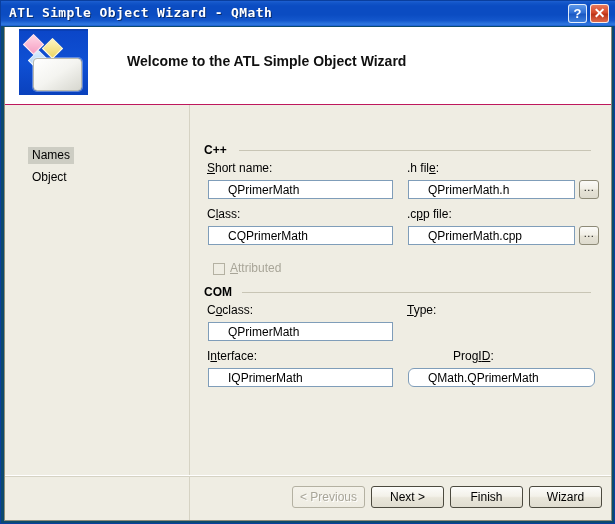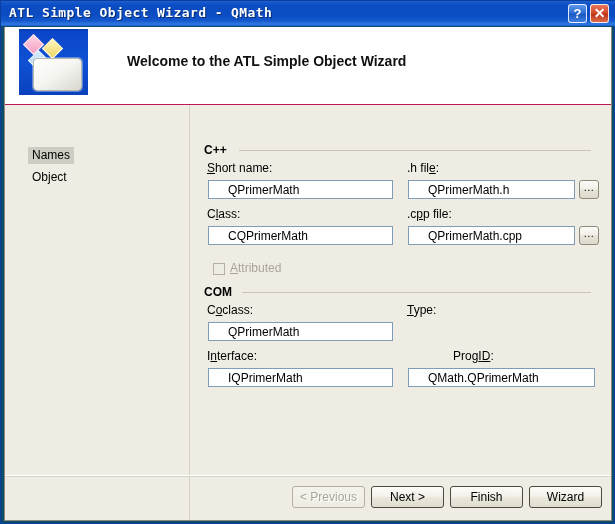--- a/index.html
+++ b/index.html
@@ -345,21 +345,21 @@
 
       <div class="fld-label" style="left:16px; top:198px;">C<u>o</u>class:</div>
       <input class="txt" style="left: 17px; top: 217px; width: 185px;" type="text" value="QPrimerMath">
 
       <div class="fld-label" style="left:216px; top:198px;"><u>T</u>ype:</div>
 
       <div class="fld-label" style="left:16px; top:244px;">I<u>n</u>terface:</div>
       <input class="txt" style="left: 17px; top: 263px; width: 185px;" type="text" value="IQPrimerMath">
 
       <div class="fld-label" style="left:216px; top:244px;margin-left:46px;">Prog<u>I</u><u>D</u>:</div>
-      <input class="txt" style="left: 217px; top: 263px; width: 187px;" type="text" value="QMath.QPrimerMath">
+      <input class="txt" style="left: 217px; top: 263px; width: 187px; border-radius: 6px;" type="text" value="QMath.QPrimerMath">
 
     </div>
 
     <div id="footer-rule"></div>
     <div id="btn-previous" class="btn disabled">&lt; Previous</div>
     <div id="btn-next" class="btn">Next &gt;</div>
     <div id="btn-finish" class="btn">Finish</div>
     <div id="btn-cancel" class="btn">Wizard</div>
 
   </div>

